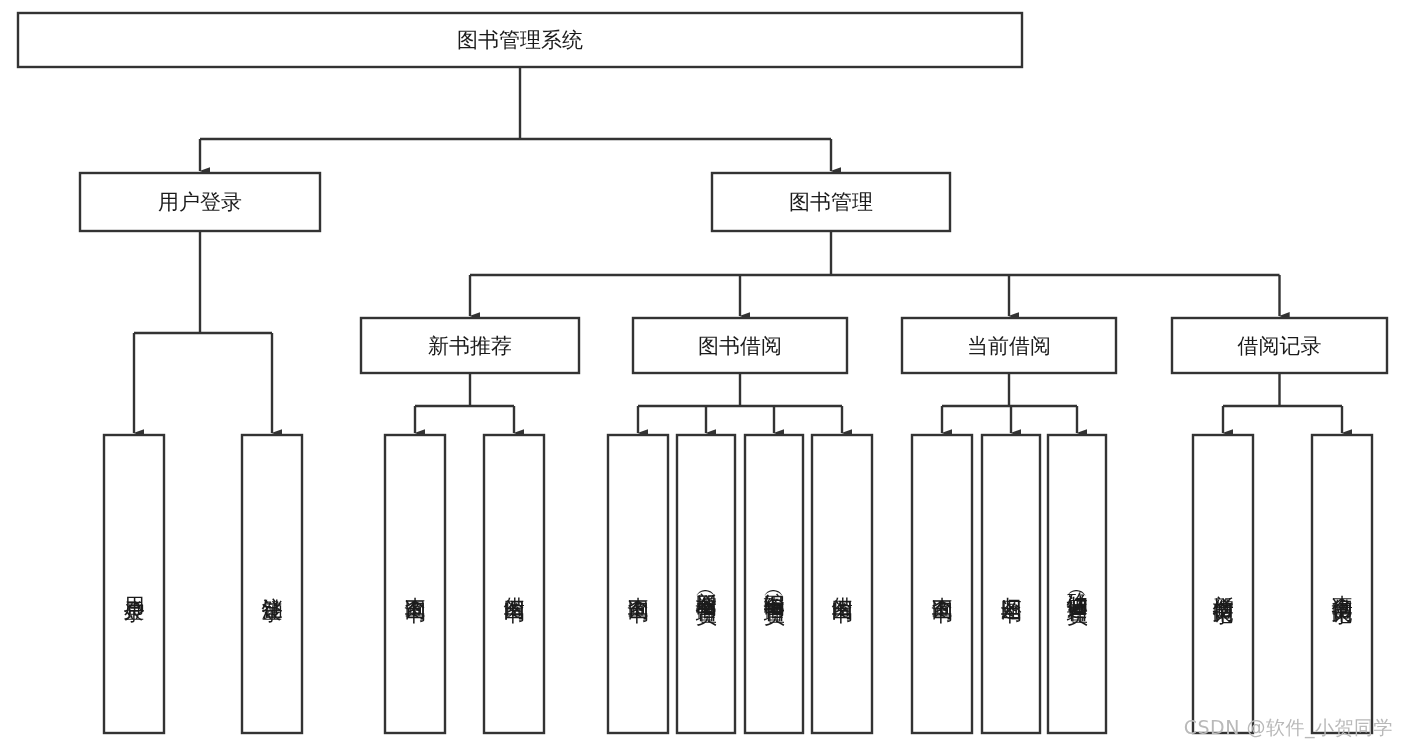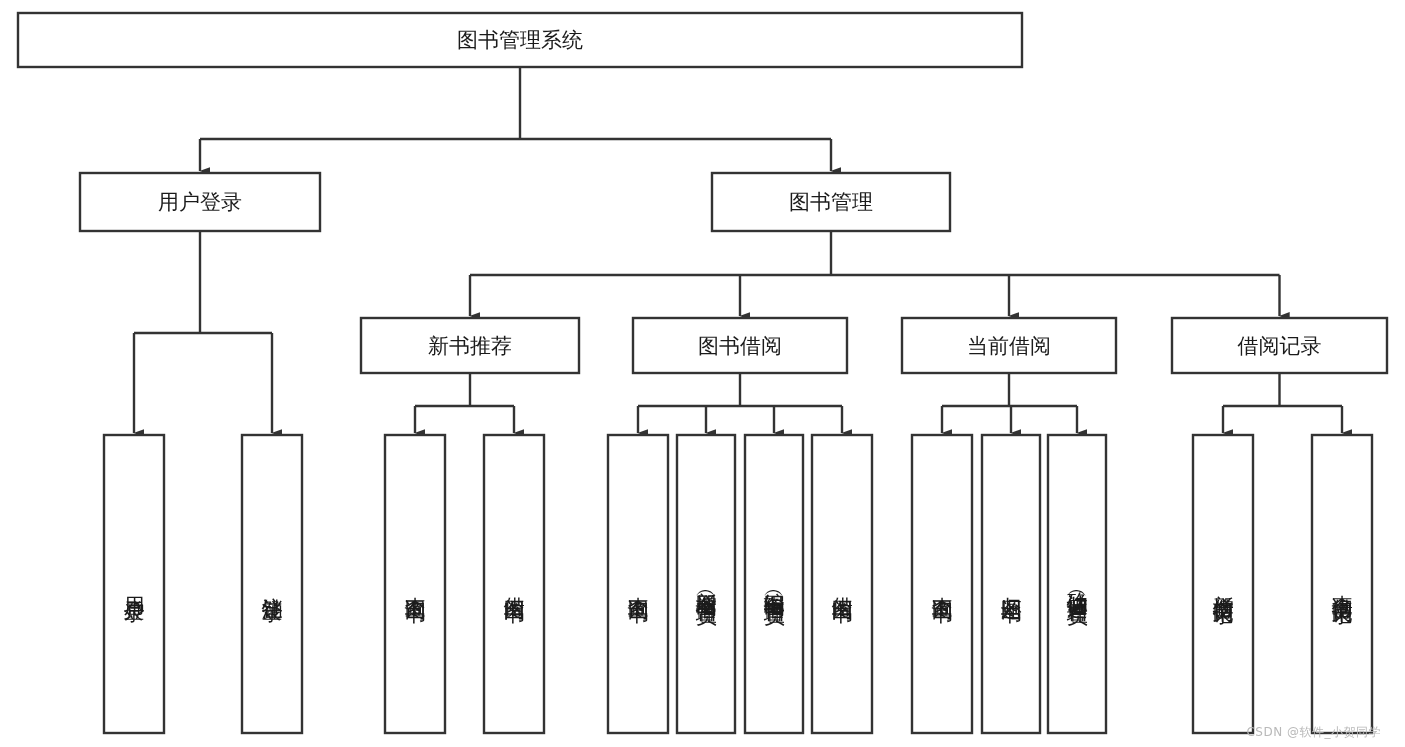--- a/index.html
+++ b/index.html
@@ -60,24 +60,24 @@
     font-size: 21px;
     line-height: 1.08;
     letter-spacing: 2px;
     color: #1b1b1b;
     white-space: nowrap;
     pointer-events: none;
     user-select: none;
   }
   .watermark {
     position: absolute;
-    right: 24px;
+    right: 12px;
     bottom: 6px;
     font-family: "DejaVu Sans", "Liberation Sans", sans-serif;
-    font-size: 12px;
+    font-size: 19px;
     color: #b9b9b9;
     letter-spacing: 0.5px;
     white-space: nowrap;
   }
 </style>
 </head>
 <body>
 
 <div id="diagram-root">
 

